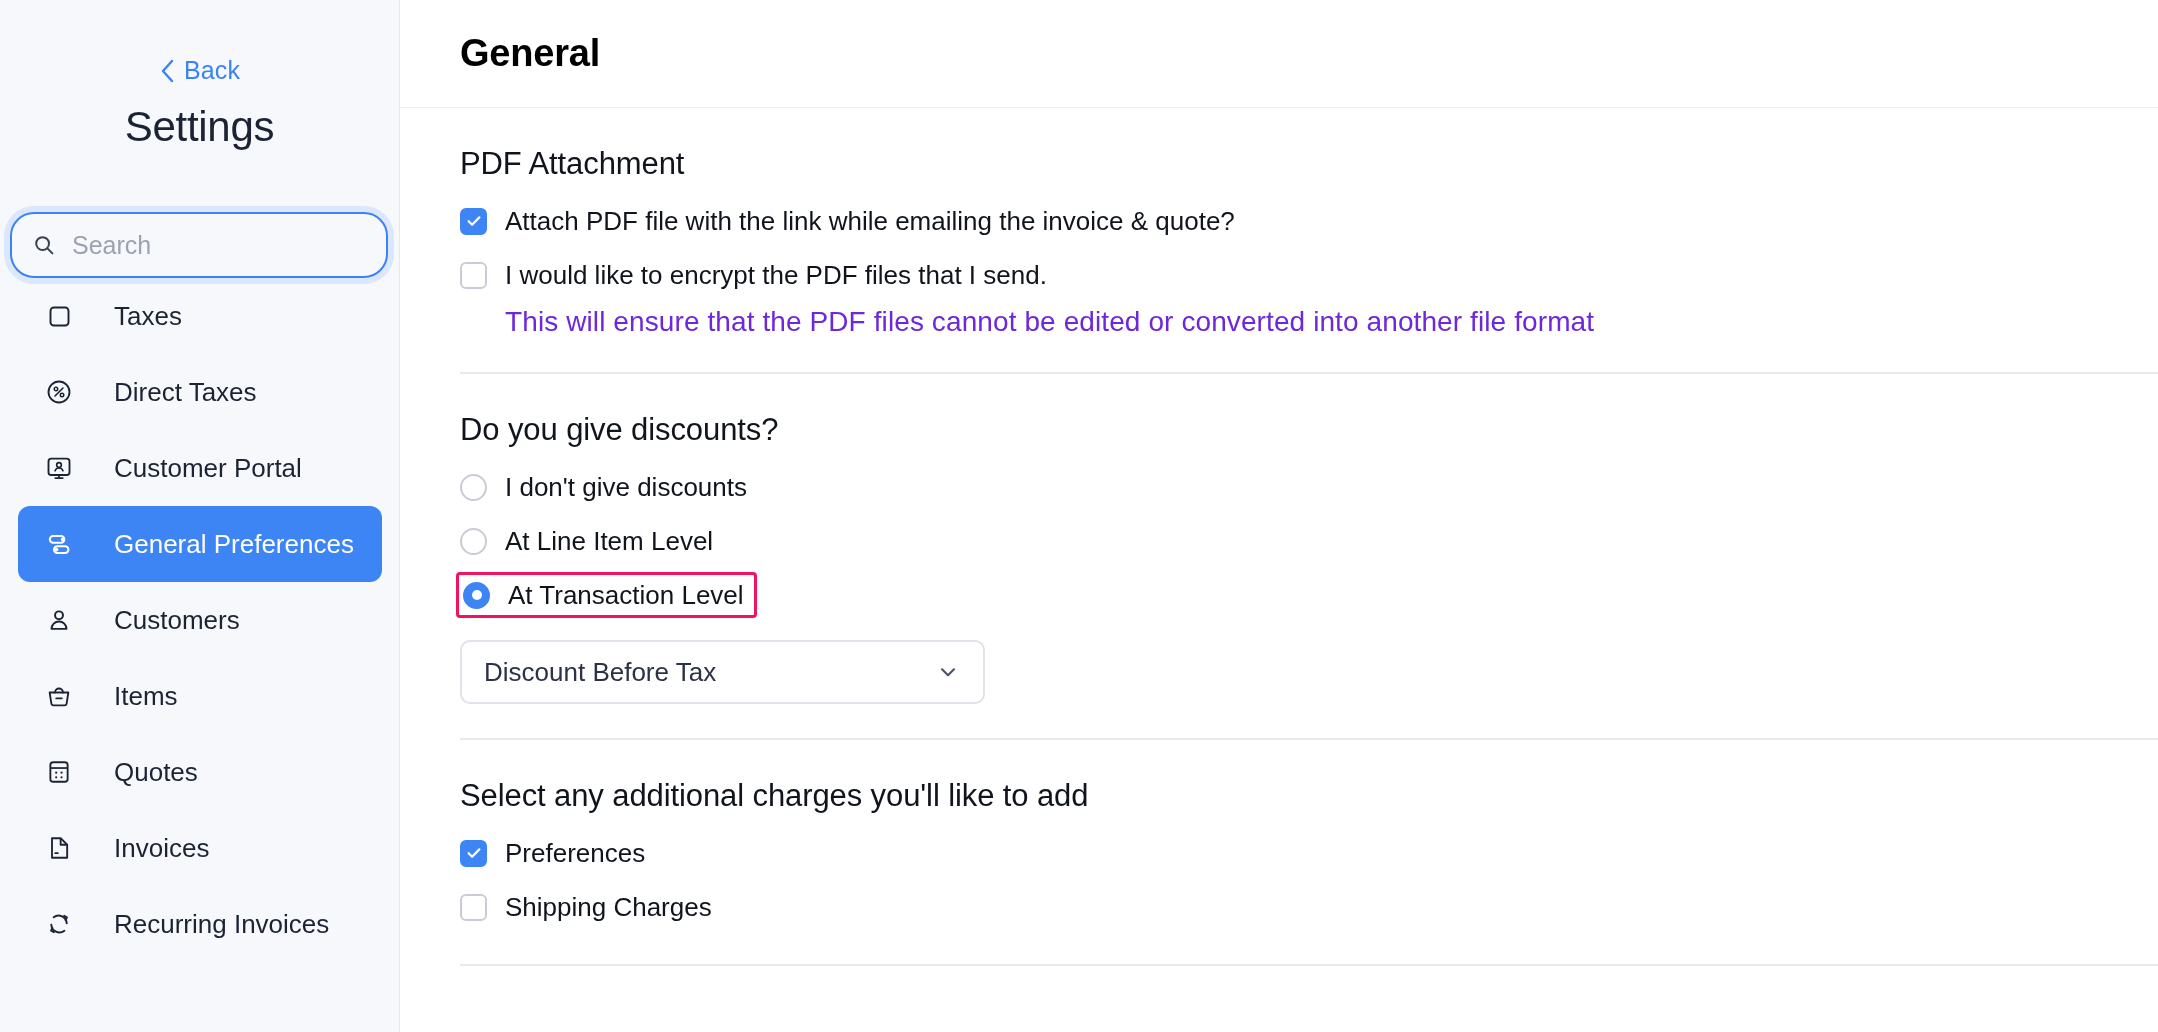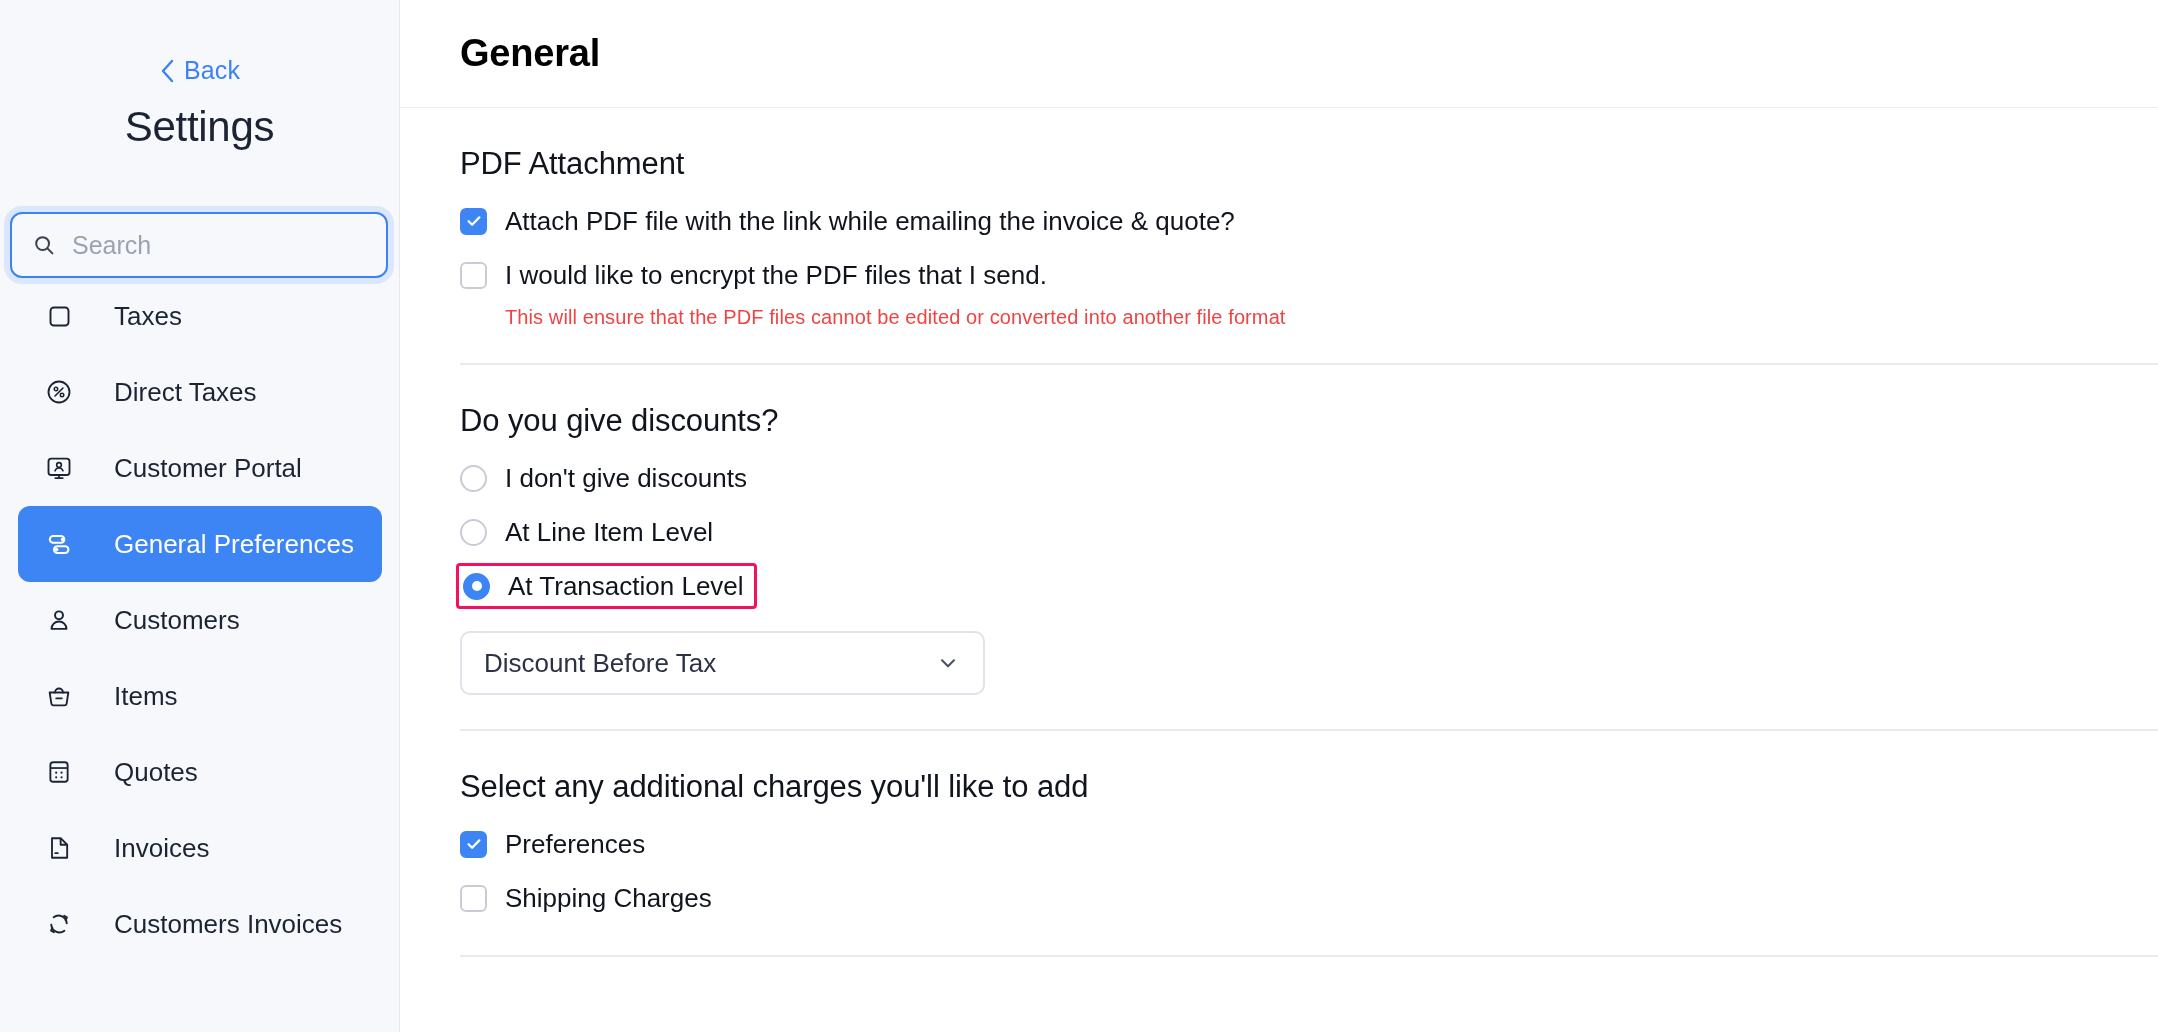--- a/index.html
+++ b/index.html
@@ -93,21 +93,21 @@
   .nav-item.active .nav-label { color: #ffffff; }
 
   
   .search-wrap {
     position: absolute;
     top: 212px;
     left: 10px;
     width: 378px;
     height: 66px;
     border: 2px solid #3b82f6;
-    border-radius: 12px;
+    border-radius: 24px;
     background: #f7f8fc;
     box-shadow: 0 0 0 6px #dbe7fd;
     display: flex;
     align-items: center;
     gap: 16px;
     padding: 0 20px;
     z-index: 5;
   }
   .search-wrap .s-ico { color: #39404e; line-height: 0; flex: 0 0 auto; }
   .search-input {
@@ -214,22 +214,22 @@
   .rb.selected .dot { display: block; }
 
   .hl-box {
     border: 3px solid #f31260;
     border-radius: 4px;
     padding: 2px 10px 2px 4px;
     margin-left: -4px;
   }
 
   .hint {
-    font-size: 20px;
-    color: #ef4444;
+    font-size: 28px;
+    color: #6d28d9;
     margin: 2px 0 0 45px;
     letter-spacing: 0.1px;
   }
 
   .divider {
     height: 2px;
     background: #e8eaee;
     margin-top: 34px;
     margin-right: 0;
   }
@@ -367,21 +367,21 @@
 
       <div class="nav-item">
         <span class="nav-ico">
           <svg width="28" height="28" viewBox="0 0 24 24" fill="none">
             <path d="M18.6 11.4 A7 7 0 0 0 7.4 6.2" stroke="currentColor" stroke-width="1.7" stroke-linecap="round"></path>
             <path d="M5.4 12.6 A7 7 0 0 0 16.6 17.8" stroke="currentColor" stroke-width="1.7" stroke-linecap="round"></path>
             <path d="M16.4 5 L18.8 6.3 L17.7 8.8" stroke="currentColor" stroke-width="1.6" stroke-linecap="round" stroke-linejoin="round"></path>
             <path d="M7.6 19 L5.2 17.7 L6.3 15.2" stroke="currentColor" stroke-width="1.6" stroke-linecap="round" stroke-linejoin="round"></path>
           </svg>
         </span>
-        <span class="nav-label">Customers Invoices</span>
+        <span class="nav-label">Recurring Invoices</span>
       </div>
 
     </div>
 
     <div class="search-wrap">
       <span class="s-ico">
         <svg width="24" height="24" viewBox="0 0 24 24" fill="none">
           <circle cx="10.6" cy="10.6" r="6.4" stroke="currentColor" stroke-width="2"></circle>
           <path d="M15.4 15.4 L20.4 20.4" stroke="currentColor" stroke-width="2" stroke-linecap="round"></path>
         </svg>

